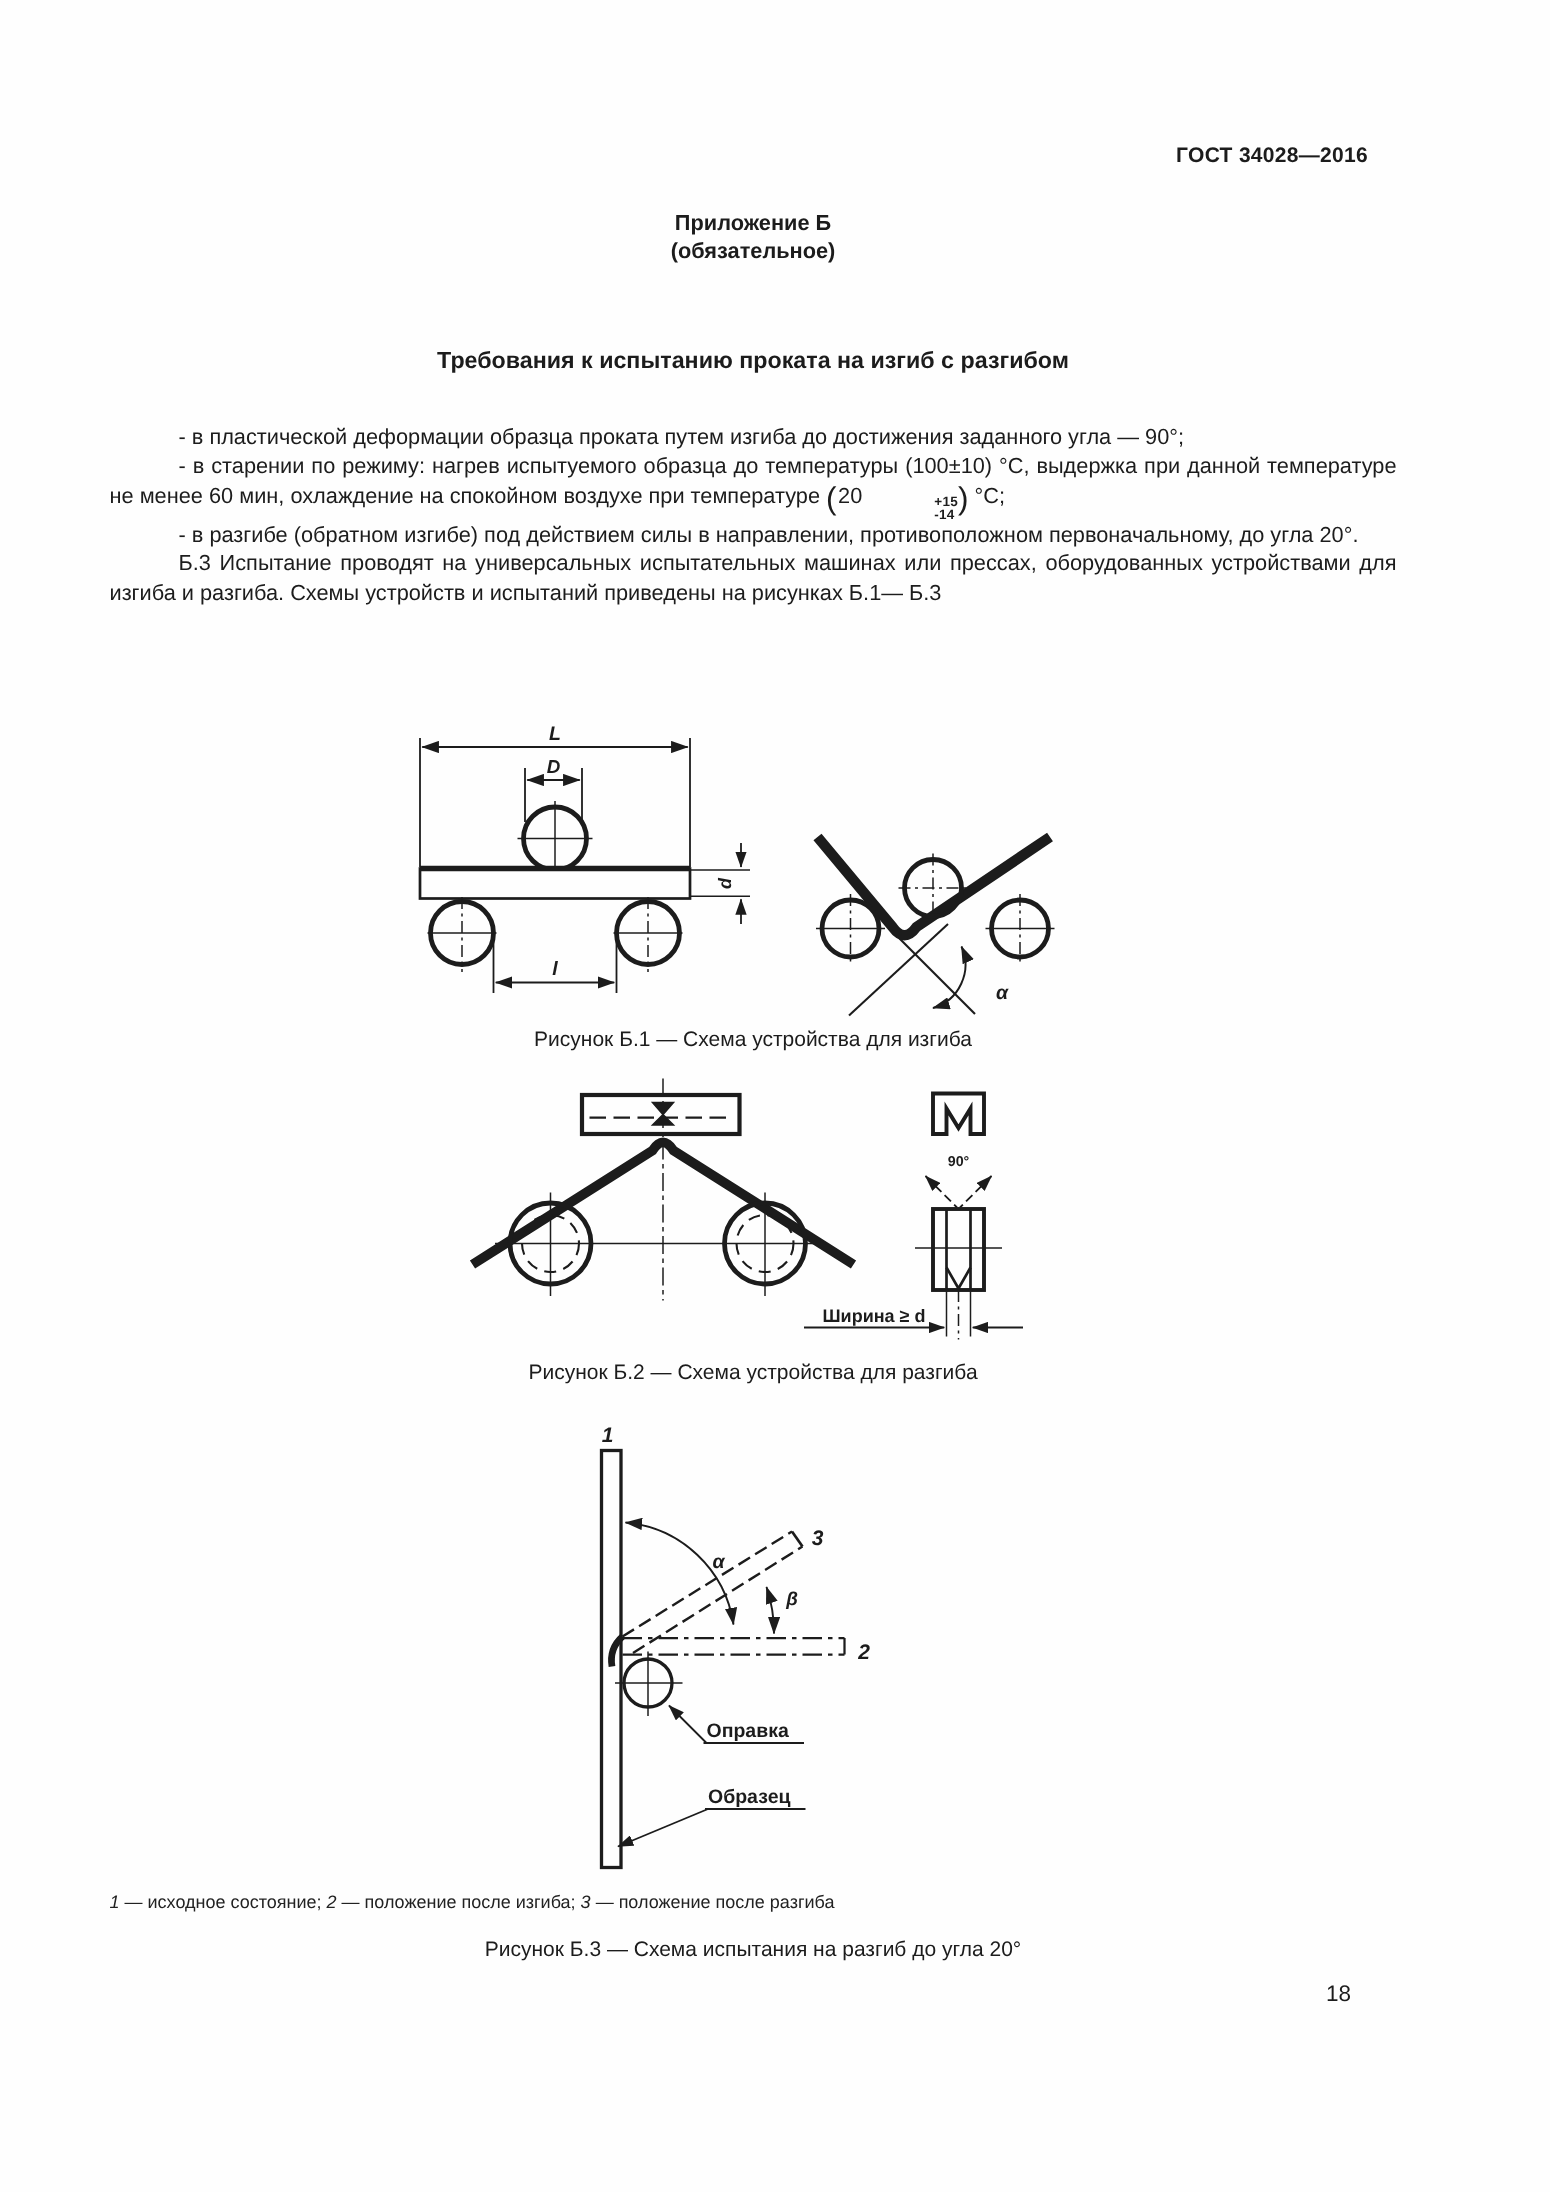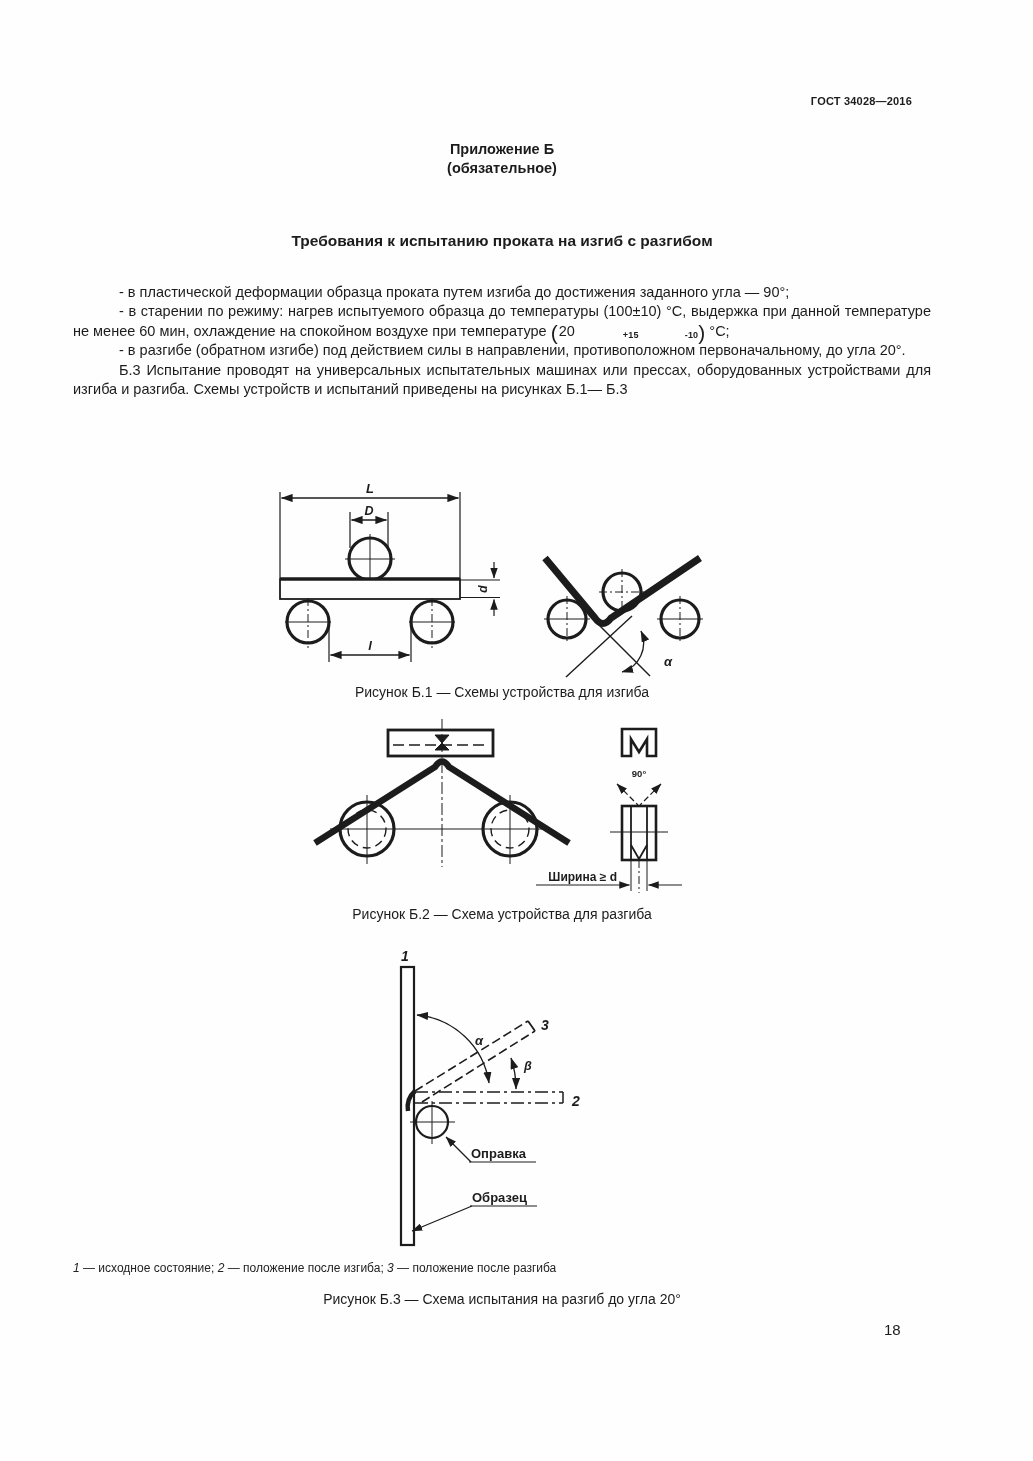--- a/index.html
+++ b/index.html
@@ -7,32 +7,32 @@
     position:relative;
     width:1033px;height:1461px;
     background:#fefefe;
     font-family:"Liberation Sans", sans-serif;
     color:#1c1c1c;
     overflow:hidden;
   }
   .abs{position:absolute;}
   .doc-number{
     left:600px;top:95px;width:312px;
-    text-align:right;font-size:11px;font-weight:bold;letter-spacing:.2px;
+    text-align:right;font-size:14px;font-weight:bold;letter-spacing:.2px;
   }
   .appendix-title{left:73px;top:141px;width:858px;text-align:center;font-size:14.5px;font-weight:bold;}
   .appendix-subtitle{left:73px;top:160px;width:858px;text-align:center;font-size:14.5px;font-weight:bold;}
   .section-heading{left:73px;top:232px;width:858px;text-align:center;font-size:15.5px;font-weight:bold;}
   .body-text{
     left:73px;top:283px;width:858px;
     font-size:14.5px;line-height:19.4px;text-align:justify;
   }
   .body-text p{margin:0;text-indent:46px;}
   .tol-stack{
-    display:inline-flex;flex-direction:row;
+    display:inline-flex;flex-direction:column;
     font-size:9px;line-height:9px;font-weight:bold;
     vertical-align:-2px;letter-spacing:.2px;
   }
   .tol-paren{font-size:21px;font-weight:normal;vertical-align:-4px;line-height:14px;}
   .tol-base{padding:0 2px 0 1px;}
   .fig-caption{left:73px;top:0;width:858px;text-align:center;font-size:14px;}
   .cap-b1{top:684px;}
   .cap-b2{top:906px;}
   .cap-b3{top:1291px;}
   .fig-legend{
@@ -53,21 +53,21 @@
 
   <div class="abs appendix-subtitle">(обязательное)</div>
   <div class="abs appendix-title">Приложение Б</div>
 
   <div class="abs section-heading">Требования к испытанию проката на изгиб с разгибом</div>
 
   <div class="abs body-text">
     <p>- в пластической деформации образца проката путем изгиба до достижения заданного угла — 90°;</p>
     <p><span>- в старении по режиму: нагрев испытуемого образца до температуры (100±10) °С, выдержка при данной температуре не менее 60 мин, охлаждение на спокойном воздухе при температуре </span><span class="tol"><span class="tol-paren">(</span><span class="tol-base">20</span><span class="tol-stack">
             <span>+15</span>
-            <span>-10</span>
+            <span>-14</span>
           </span><span class="tol-paren">)</span></span><span> °С;</span></p>
     <p>- в разгибе (обратном изгибе) под действием силы в направлении, противоположном первоначальному, до угла 20°.</p>
     <p>Б.3 Испытание проводят на универсальных испытательных машинах или прессах, оборудованных устрой­ствами для изгиба и разгиба. Схемы устройств и испытаний приведены на рисунках Б.1— Б.3</p>
   </div>
 
   <svg class="abs" style="left:260px;top:478px;" width="540" height="200" viewBox="0 0 540 200">
     <defs>
       <marker id="arw" viewBox="0 0 10 7" refX="9.5" refY="3.5" markerWidth="9" markerHeight="6.3" orient="auto-start-reverse">
         <path d="M0,0 L10,3.5 L0,7 Z" fill="#1c1c1c"></path>
       </marker>
@@ -123,21 +123,21 @@
       <circle cx="420" cy="141" r="19" stroke-width="3.2"></circle>
       <line x1="397" y1="141" x2="443" y2="141" stroke-width="1"></line>
       <line x1="420" y1="118" x2="420" y2="164" stroke-width="1" stroke-dasharray="8 3 2 3"></line>
 
       <line x1="334" y1="142" x2="390" y2="198" stroke-width="1.4"></line>
       <line x1="372" y1="138" x2="306" y2="199" stroke-width="1.4"></line>
       <path d="M381,153 A30,30 0 0 1 362,194" stroke-width="1.3" marker-start="url(#arw)" marker-end="url(#arw)"></path>
       <text class="dim-letter" x="408" y="188" font-size="13" text-anchor="middle">α</text>
     </g>
   </svg>
-  <div class="abs fig-caption cap-b1">Рисунок Б.1 — Схемы устройства для изгиба</div>
+  <div class="abs fig-caption cap-b1">Рисунок Б.1 — Схема устройства для изгиба</div>
 
   <svg class="abs" style="left:290px;top:715px;" width="400" height="185" viewBox="0 0 400 185">
     <g stroke="#1c1c1c" fill="none">
 
       <line x1="152" y1="4" x2="152" y2="152" stroke-width="1" stroke-dasharray="12 3 3 3"></line>
 
       <rect x="98" y="15" width="105" height="26" stroke-width="2.8"></rect>
       <line x1="103" y1="30" x2="198" y2="30" stroke-width="1.5" stroke-dasharray="11 5"></line>
       <path d="M145,20 L159,20 L152,28 Z M145,35 L159,35 L152,28 Z" fill="#1c1c1c" stroke-width="1"></path>
 

